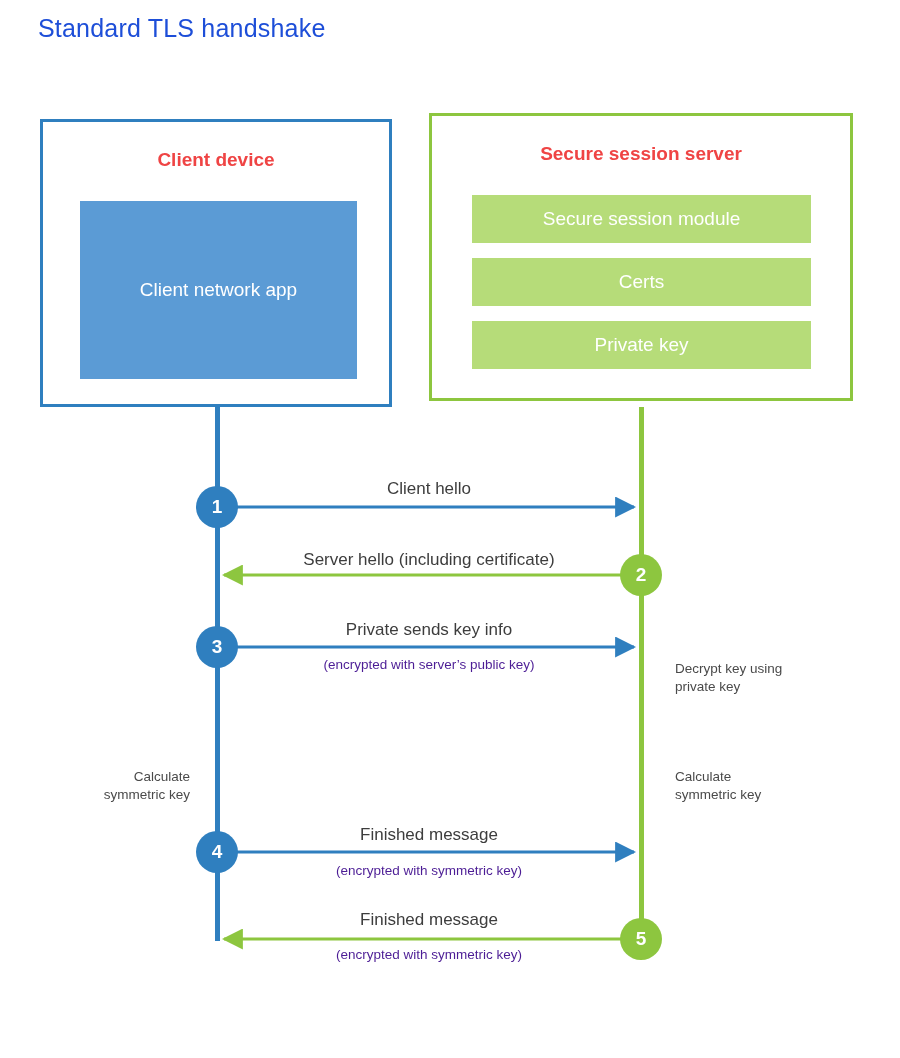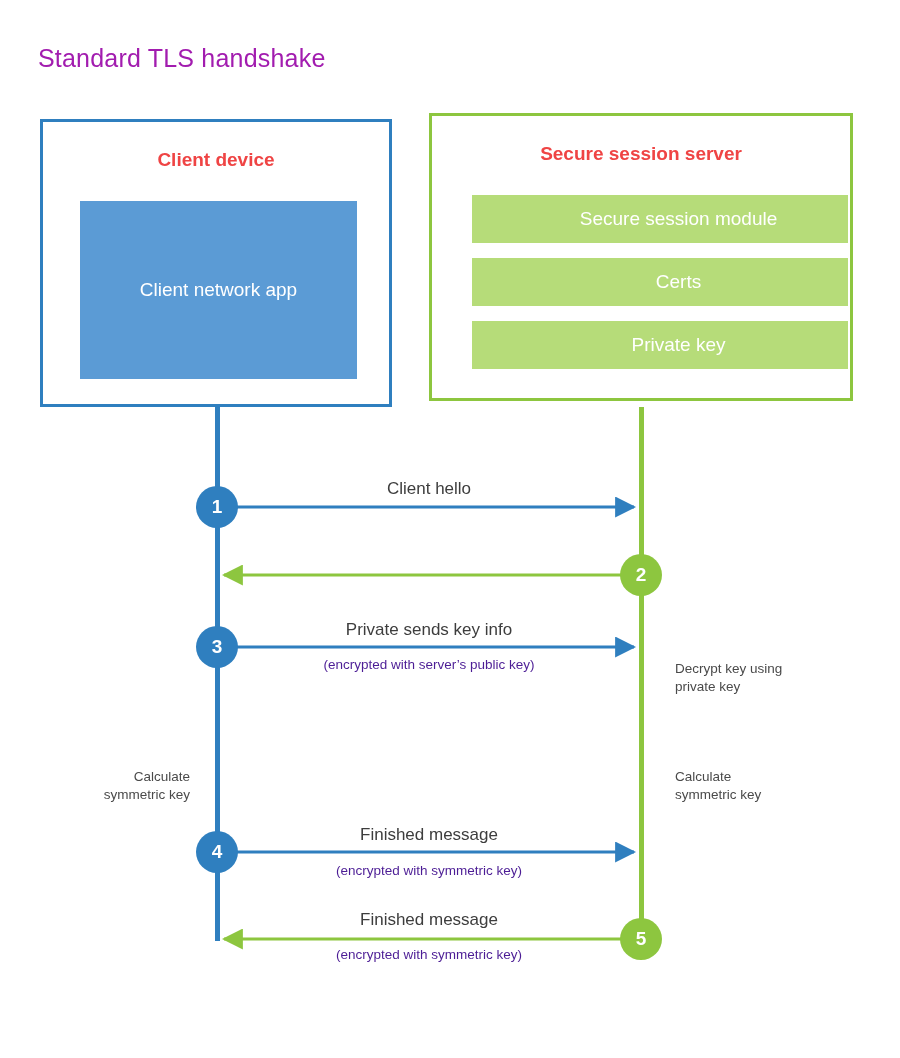--- a/index.html
+++ b/index.html
@@ -18,25 +18,25 @@
     width: 900px;
     height: 1058px;
     background: #ffffff;
     overflow: hidden;
   }
 
   
   #diagram-title {
     position: absolute;
     left: 38px;
-    top: 44px;
+    top: 14px;
     font-size: 25px;
     font-weight: 300;
     letter-spacing: 0.2px;
-    color: #a21caf;
+    color: #1d4ed8;
     white-space: nowrap;
   }
 
   
   .participant-box {
     position: absolute;
     background: #ffffff;
     box-sizing: border-box;
   }
   #client-box {
@@ -89,21 +89,20 @@
     width: 339px;
     height: 48px;
     background: #b6dc79;
     color: #ffffff;
     font-size: 19px;
     font-weight: 300;
     display: flex;
     align-items: center;
     justify-content: center;
     text-align: center;
-    padding-left: 37px;
   }
   .server-block.b0 { top: 79px; }
   .server-block.b1 { top: 142px; }
   .server-block.b2 { top: 205px; }
 
   
   #sequence-layer {
     position: absolute;
     left: 0;
     top: 0;
@@ -213,20 +212,21 @@
   </div>
   <div class="step-badge client" style="left:196px; top:831px;">
     <span>4</span>
   </div>
   <div class="step-badge server" style="left:620px; top:918px;">
     <span>5</span>
   </div>
 
   <div class="msg-label" style="left:429px; top:479px;">Client hello</div>
 
+  <div class="msg-label" style="left:429px; top:550px;">Server hello (including certificate)</div>
 
   <div class="msg-label" style="left:429px; top:620px;">Private sends key info</div>
   <div class="msg-sublabel" style="left:429px; top:657px;">(encrypted with server’s public key)</div>
 
   <div class="msg-label" style="left:429px; top:825px;">Finished message</div>
   <div class="msg-sublabel" style="left:429px; top:863px;">(encrypted with symmetric key)</div>
 
   <div class="msg-label" style="left:429px; top:910px;">Finished message</div>
   <div class="msg-sublabel" style="left:429px; top:947px;">(encrypted with symmetric key)</div>
 

